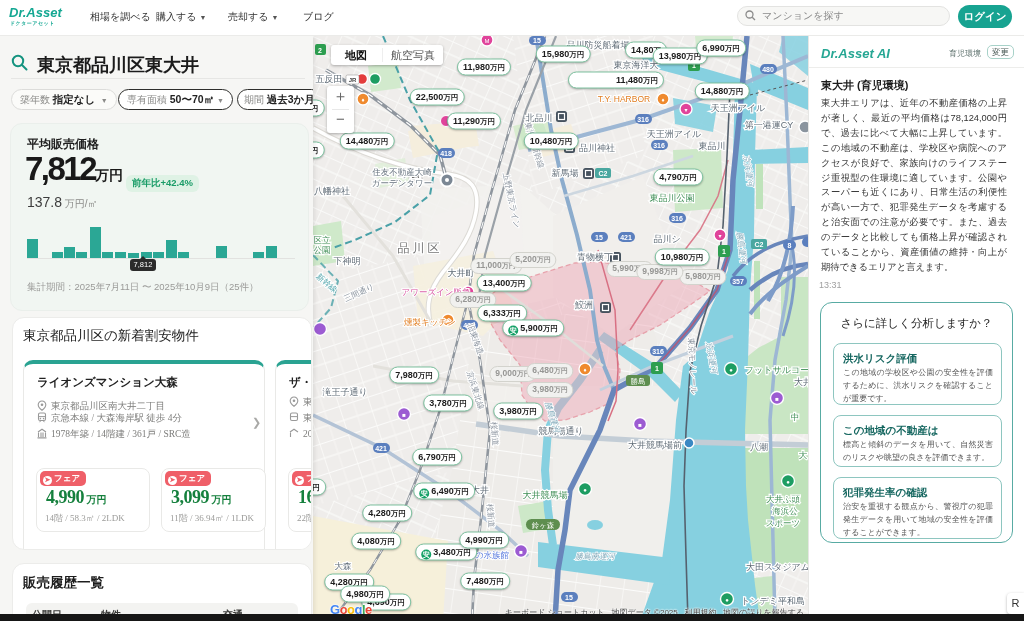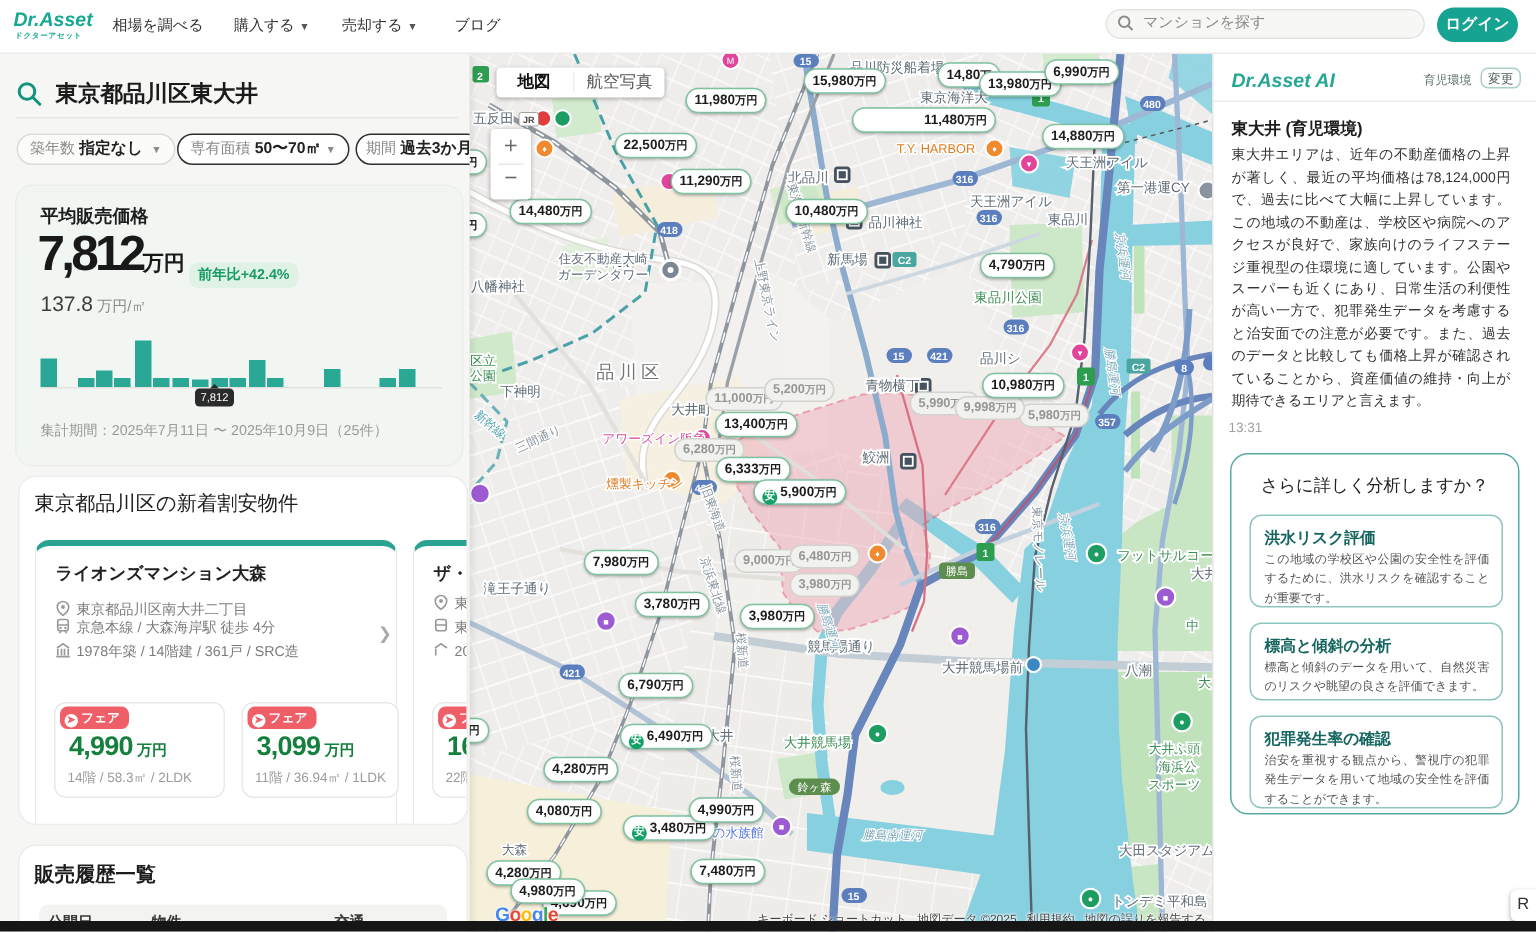--- a/index.html
+++ b/index.html
@@ -9,21 +9,21 @@
 .logo{position:absolute;left:9px;top:5px;color:#15a893;font-weight:bold;font-style:italic;font-size:13px;letter-spacing:0;}
 .logosub{position:absolute;left:10px;top:20px;color:#15a893;font-size:5px;font-weight:bold;letter-spacing:.5px;}
 .menu{position:absolute;top:10px;font-size:10px;color:#333;}
 .car{color:#555;font-size:7px;margin-left:3px;}
 #nsearch{position:absolute;left:737px;top:6px;width:213px;height:20px;background:#f7f7f5;border:1px solid #e3e3e1;border-radius:10px;color:#8b8b8b;font-size:10px;line-height:18px;padding-left:24px;}
 #nsicon{position:absolute;left:745px;top:10px;}
 #loginbtn{position:absolute;left:958px;top:5px;width:54px;height:23px;background:#17a391;border-radius:12px;color:#fff;font-size:10.5px;font-weight:bold;text-align:center;line-height:23px;}
 
 #left{position:absolute;left:0;top:36px;width:313px;height:585px;background:#f6f6f4;z-index:30;overflow:hidden;box-shadow:2px 0 4px rgba(0,0,0,.08);}
 .srow{position:absolute;left:11px;top:18px;}
-.stitle{position:absolute;left:37px;top:17px;font-size:15px;font-weight:bold;color:#1b1b1b;}
+.stitle{position:absolute;left:37px;top:17px;font-size:18px;font-weight:bold;color:#1b1b1b;}
 .sdiv{position:absolute;left:11px;top:42px;width:294px;height:1px;background:#e6e6e4;}
 .chip{position:absolute;top:53px;height:21px;border-radius:11px;font-size:10px;line-height:19px;white-space:nowrap;padding:0 8px;color:#8a8a88;}
 .chip b{color:#222;font-size:10.5px;}
 .c1{left:11px;border:1px solid #dcdcda;background:#fbfbf9;}
 .c2{left:118px;border:1.5px solid #2f2f2d;background:#fff;}
 .c3{left:237px;border:1.5px solid #2f2f2d;background:#fff;padding:0 6px;}
 
 #stat{position:absolute;left:10px;top:87px;width:299px;height:188px;background:#f1f6f2;border-radius:12px;border:1px solid #eaefeb;}
 #stat .h{position:absolute;left:16px;top:12px;font-size:12px;font-weight:bold;color:#1d1d1d;}
 #bignum{position:absolute;left:14px;top:26px;font-size:33px;font-weight:bold;color:#191919;letter-spacing:-2.5px;}
@@ -32,21 +32,21 @@
 #sqm{position:absolute;left:16px;top:70px;font-size:14px;color:#3c3c3c;}
 #sqm span{font-size:10px;color:#8b8b89;}
 .bar{position:absolute;background:#2ba795;bottom:52px;}
 #baseline{position:absolute;left:16px;bottom:51px;width:268px;height:1px;background:#e2e2e0;}
 #tip{position:absolute;left:119px;bottom:39px;width:26px;height:12px;background:#2b2b2b;border-radius:3px;color:#fff;font-size:7.5px;text-align:center;line-height:12px;}
 #tip:before{content:"";position:absolute;left:10px;top:-3px;border-left:3px solid transparent;border-right:3px solid transparent;border-bottom:3px solid #2b2b2b;}
 #period{position:absolute;left:16px;bottom:16px;font-size:9.5px;color:#9a9a98;}
 
 #list{position:absolute;left:12px;top:281px;width:300px;height:233px;background:#fff;border-radius:12px;border:1px solid #ececea;overflow:hidden;}
 #list .h{position:absolute;left:10px;top:9px;font-size:13.5px;font-weight:normal;color:#1d1d1d;}
-.pcard{position:absolute;top:42px;height:231px;background:#fff;border:1px solid #e9e9e7;border-radius:10px;border-top:4px solid #2aa392;}
+.pcard{position:absolute;top:42px;height:231px;background:#fff;border:1px solid #e9e9e7;border-radius:10px;border-top:4px solid #2aa392;font-family:Liberation Serif, serif;}
 .p1{left:10px;width:242px;}
 .p2{left:262px;width:120px;}
 .pname{position:absolute;left:13px;top:11px;font-size:11.5px;font-weight:bold;color:#222;white-space:nowrap;}
 .prow{position:absolute;left:13px;font-size:9.5px;color:#7c7c7a;white-space:nowrap;}
 .prow svg{vertical-align:-2px;margin-right:4px;}
 .chev{position:absolute;left:228px;top:52px;color:#a9a9a7;font-size:11px;}
 .sub{position:absolute;top:104px;height:64px;background:#fff;border:1px solid #e9e9e7;border-radius:8px;}
 .fair{position:absolute;left:3px;top:2px;background:#ef5f68;border-radius:5px;color:#fff;font-size:8.5px;font-weight:bold;padding:1.5px 6px 1.5px 3px;}
 .fair .ic{display:inline-block;width:9px;height:9px;background:#fff;border-radius:50%;color:#ef5f68;font-size:7px;line-height:9px;text-align:center;vertical-align:-1px;margin-right:2px;font-weight:bold;}
 .price{position:absolute;left:9px;top:18px;font-size:18px;font-weight:bold;color:#15803d;letter-spacing:-.5px;}
@@ -90,21 +90,21 @@
 
 #rbtn2{position:absolute;left:1007px;top:593px;width:17px;height:21px;background:#fff;border-radius:4px 0 0 4px;box-shadow:0 1px 3px rgba(0,0,0,.3);z-index:60;font-size:11px;color:#333;text-align:center;line-height:21px;}
 #bbar{position:absolute;left:0;top:614px;width:1024px;height:7px;background:#161616;z-index:70;}
 </style>
 </head>
 <body>
 
 <div id="nav">
   <div class="logo">Dr.Asset</div>
   <div class="logosub">ドクターアセット</div>
-  <div class="menu" style="left:75px;">相場を調べる</div>
+  <div class="menu" style="left:90px;">相場を調べる</div>
   <div class="menu" style="left:156px;">購入する<span class="car">▼</span></div>
   <div class="menu" style="left:228px;">売却する<span class="car">▼</span></div>
   <div class="menu" style="left:303px;">ブログ</div>
   <div id="nsearch">マンションを探す</div>
   <svg id="nsicon" width="11" height="11" viewBox="0 0 11 11">
       <circle cx="4.5" cy="4.5" r="3.5" fill="none" stroke="#8b8b8b" stroke-width="1.3"></circle>
       <line x1="7.2" y1="7.2" x2="10" y2="10" stroke="#8b8b8b" stroke-width="1.3"></line>
     </svg>
   <div id="loginbtn">ログイン</div>
 </div>
@@ -595,21 +595,21 @@
   <div id="rtitle">東大井 (育児環境)</div>
   <div id="rpara">東大井エリアは、近年の不動産価格の上昇が著しく、最近の平均価格は78,124,000円で、過去に比べて大幅に上昇しています。この地域の不動産は、学校区や病院へのアクセスが良好で、家族向けのライフステージ重視型の住環境に適しています。公園やスーパーも近くにあり、日常生活の利便性が高い一方で、犯罪発生データを考慮すると治安面での注意が必要です。また、過去のデータと比較しても価格上昇が確認されていることから、資産価値の維持・向上が期待できるエリアと言えます。</div>
   <div id="rtime">13:31</div>
   <div id="rbox">
     <div class="t">さらに詳しく分析しますか？</div>
     <div class="rcard" style="top:40px;height:62px;">
       <div class="ct">洪水リスク評価</div>
       <div class="cb">この地域の学校区や公園の安全性を評価するために、洪水リスクを確認することが重要です。</div>
     </div>
     <div class="rcard" style="top:112px;height:52px;">
-      <div class="ct">標高と傾斜の分析</div>
+      <div class="ct">この地域の不動産は</div>
       <div class="cb">標高と傾斜のデータを用いて、自然災害のリスクや眺望の良さを評価できます。</div>
     </div>
     <div class="rcard" style="top:174px;height:62px;">
       <div class="ct">犯罪発生率の確認</div>
       <div class="cb">治安を重視する観点から、警視庁の犯罪発生データを用いて地域の安全性を評価することができます。</div>
     </div>
   </div>
 </div>
 
 <div id="rbtn2">R</div>

